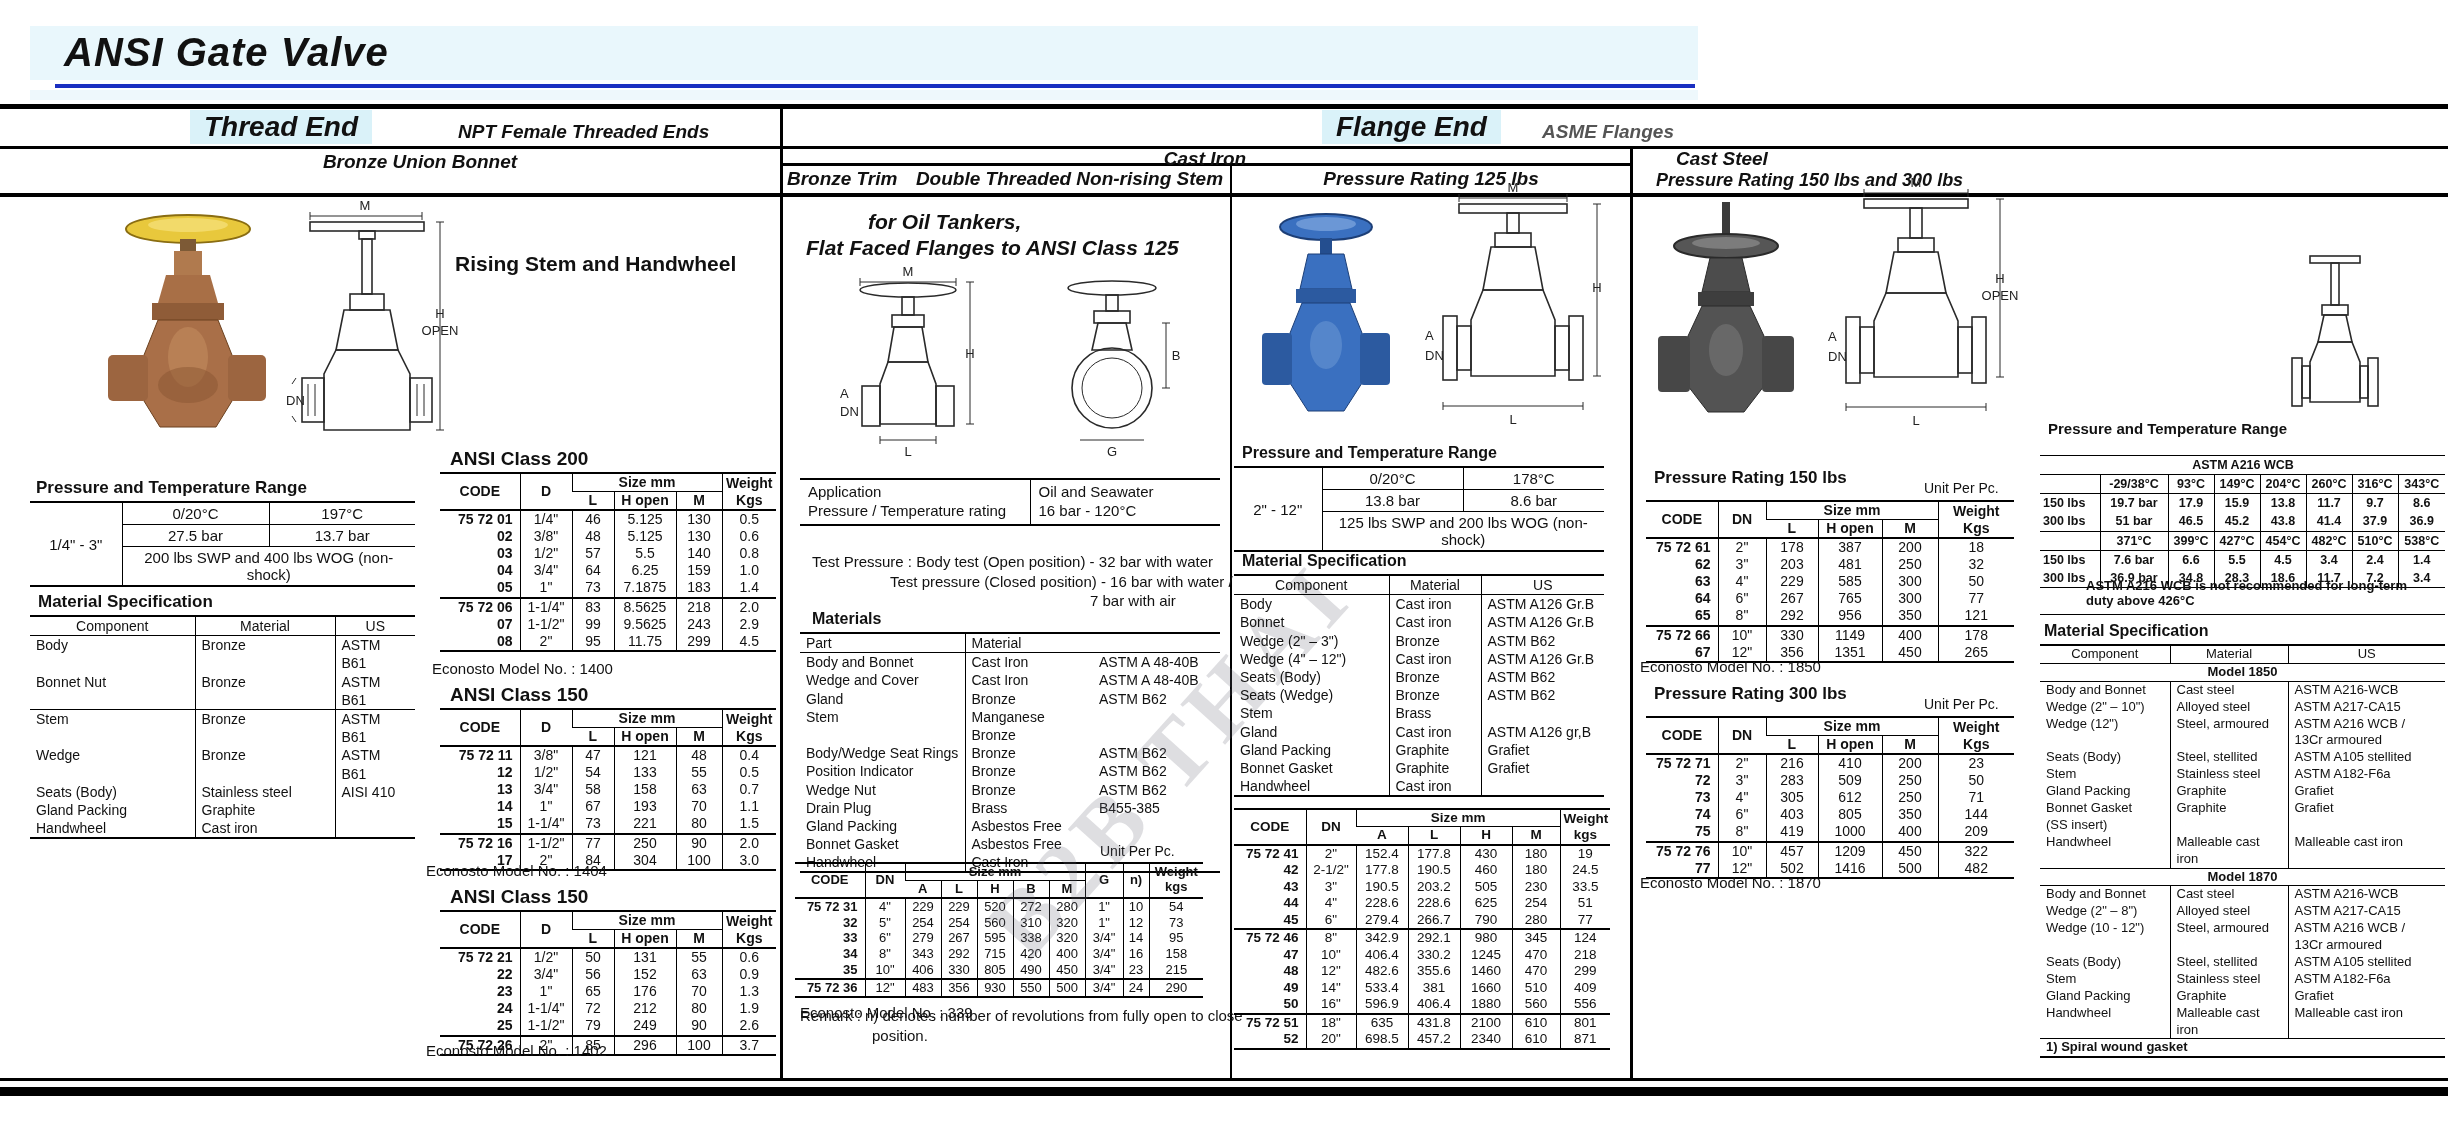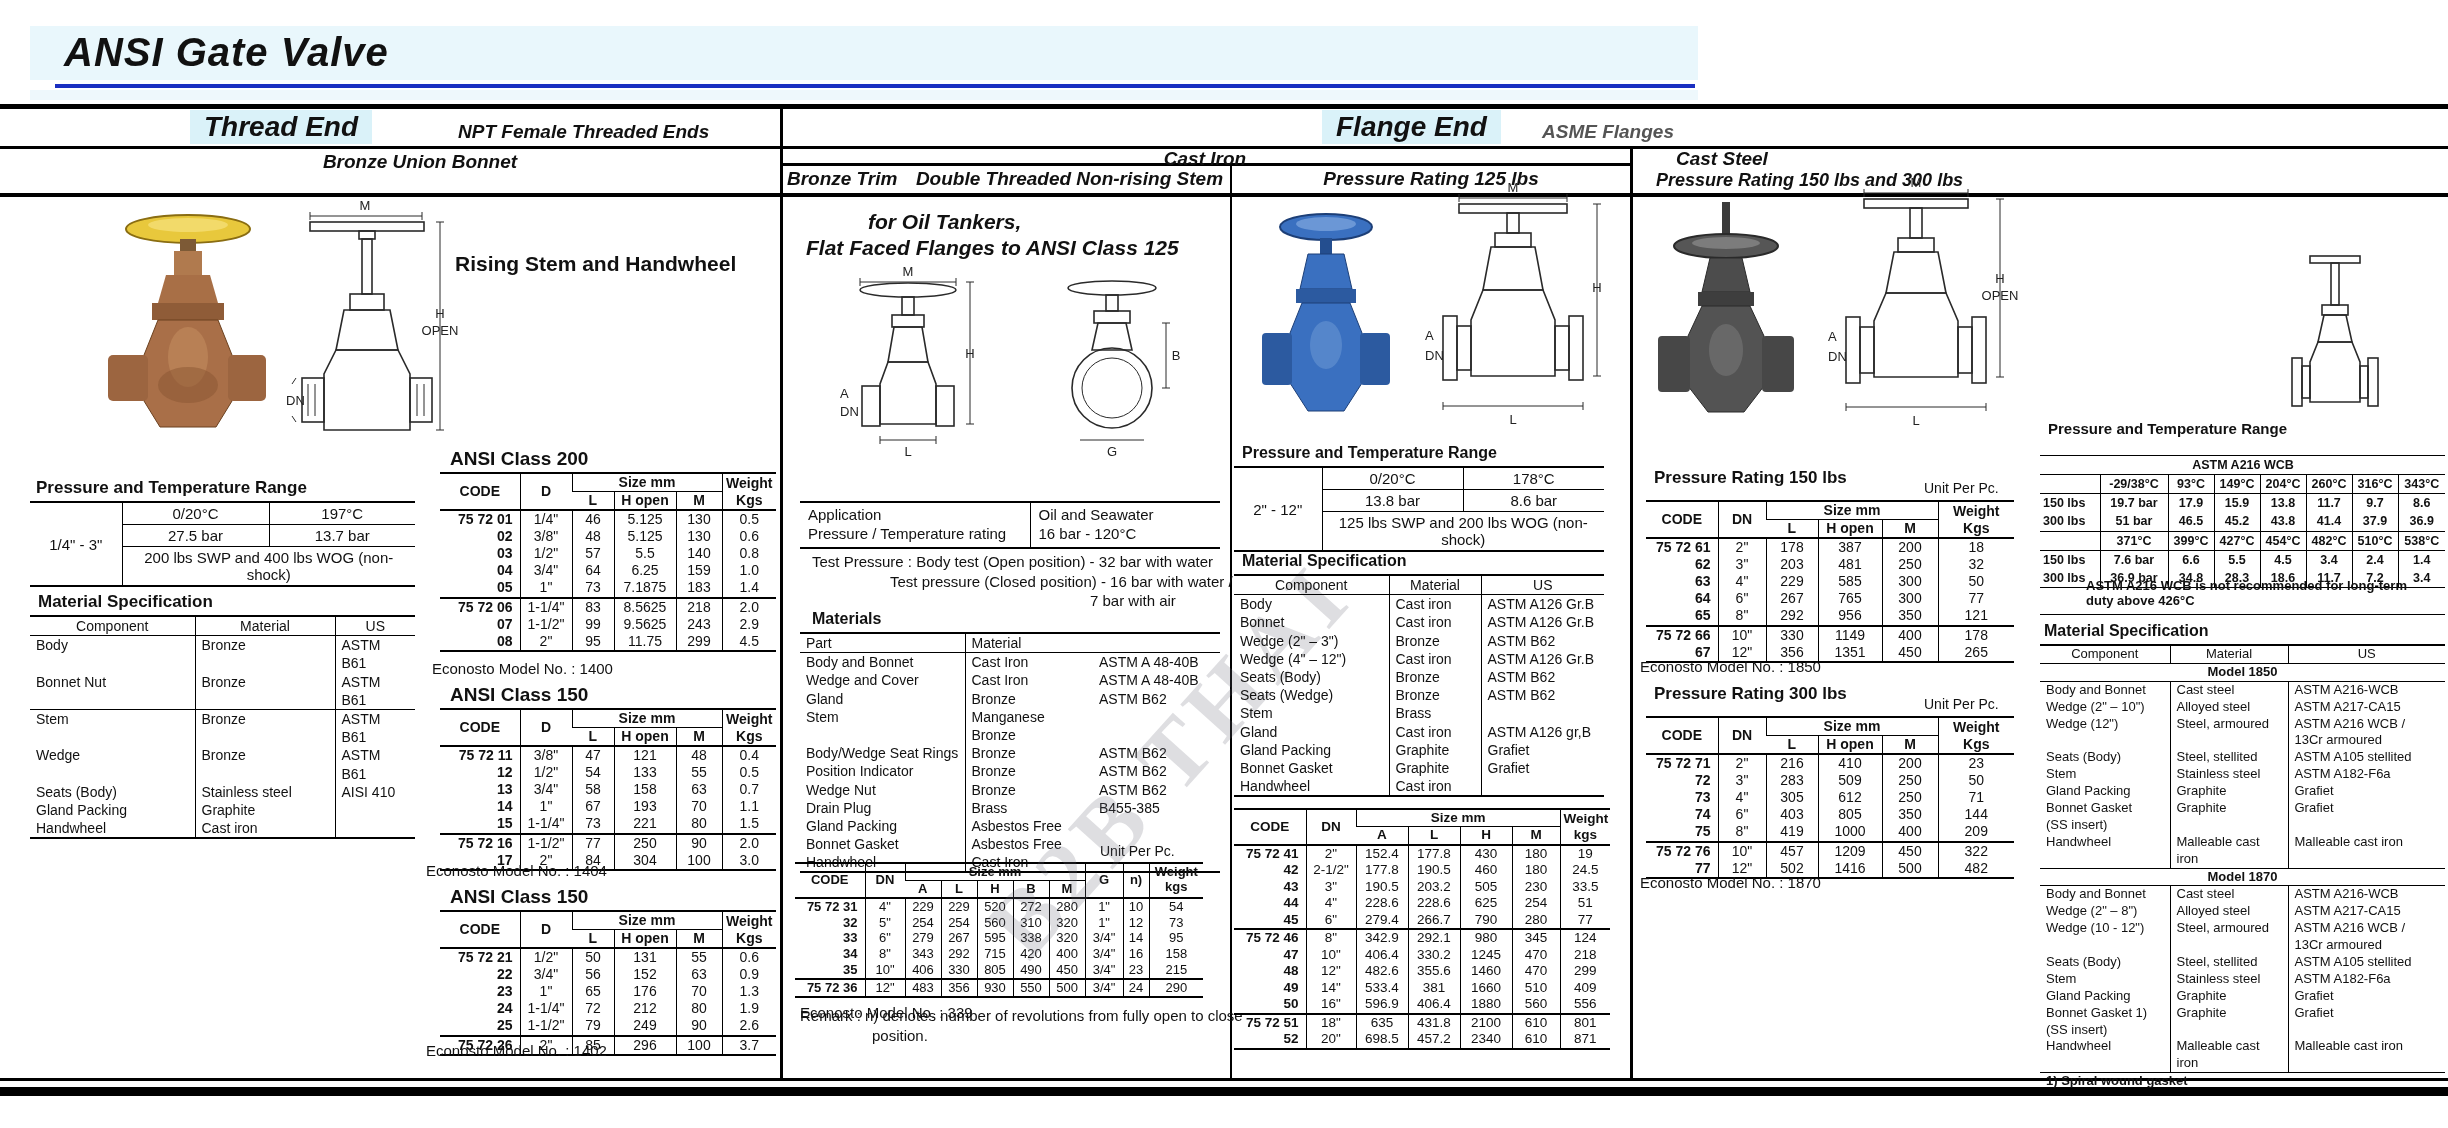--- a/index.html
+++ b/index.html
@@ -47,21 +47,21 @@
   .steelms tr.foot td{border-left:none;border-top:1.5px solid #000;font-weight:bold;}
 
   
   .pttab{font-size:15px;border-top:2px solid #000;border-bottom:2px solid #000;text-align:center;}
   .pttab td{border:1px solid #000;padding:2px 4px;}
   .pttab td:first-child{border-left:none;}
   .pttab td:last-child{border-right:none;}
   .pttab td.range{border-bottom:none;font-size:15px;}
 
   
-  .apptab{font-size:15px;border-top:2px solid #000;border-bottom:2px solid #000;line-height:1.25;margin-top:23px;}
+  .apptab{font-size:15px;border-top:2px solid #000;border-bottom:2px solid #000;line-height:1.25;}
   .apptab td{padding:3px 8px;vertical-align:top;}
   .apptab td+td{border-left:1.5px solid #000;}
 
   
   .astm{font-size:12.5px;font-weight:bold;border-top:1.5px solid #000;border-bottom:1.5px solid #000;line-height:1.45;}
   .astm td,.astm th{border-left:1px solid #000;padding:0 2px;text-align:center;overflow:hidden;}
   .astm td:first-child,.astm th:first-child{border-left:none;text-align:left;padding-left:3px;}
   .astm thead th{border-bottom:1.5px solid #000;font-weight:bold;}
   .astm tbody tr.group-start td{border-top:1.5px solid #000;}
 
@@ -1394,26 +1394,20 @@
           <td>Stem</td>
           <td>Stainless steel</td>
           <td>ASTM A182-F6a</td>
         </tr>
         <tr>
           <td>Gland Packing</td>
           <td>Graphite</td>
           <td>Grafiet</td>
         </tr>
         <tr>
-          <td>Bonnet Gasket 1)
-(SS insert)</td>
-          <td>Graphite</td>
-          <td>Grafiet</td>
-        </tr>
-        <tr>
           <td>Handwheel</td>
           <td>Malleable cast iron</td>
           <td>Malleable cast iron</td>
         </tr>
       </tbody>
     <tbody>
         <tr class="foot">
           <td colspan="3">1) Spiral wound gasket</td>
         </tr>
       </tbody>

